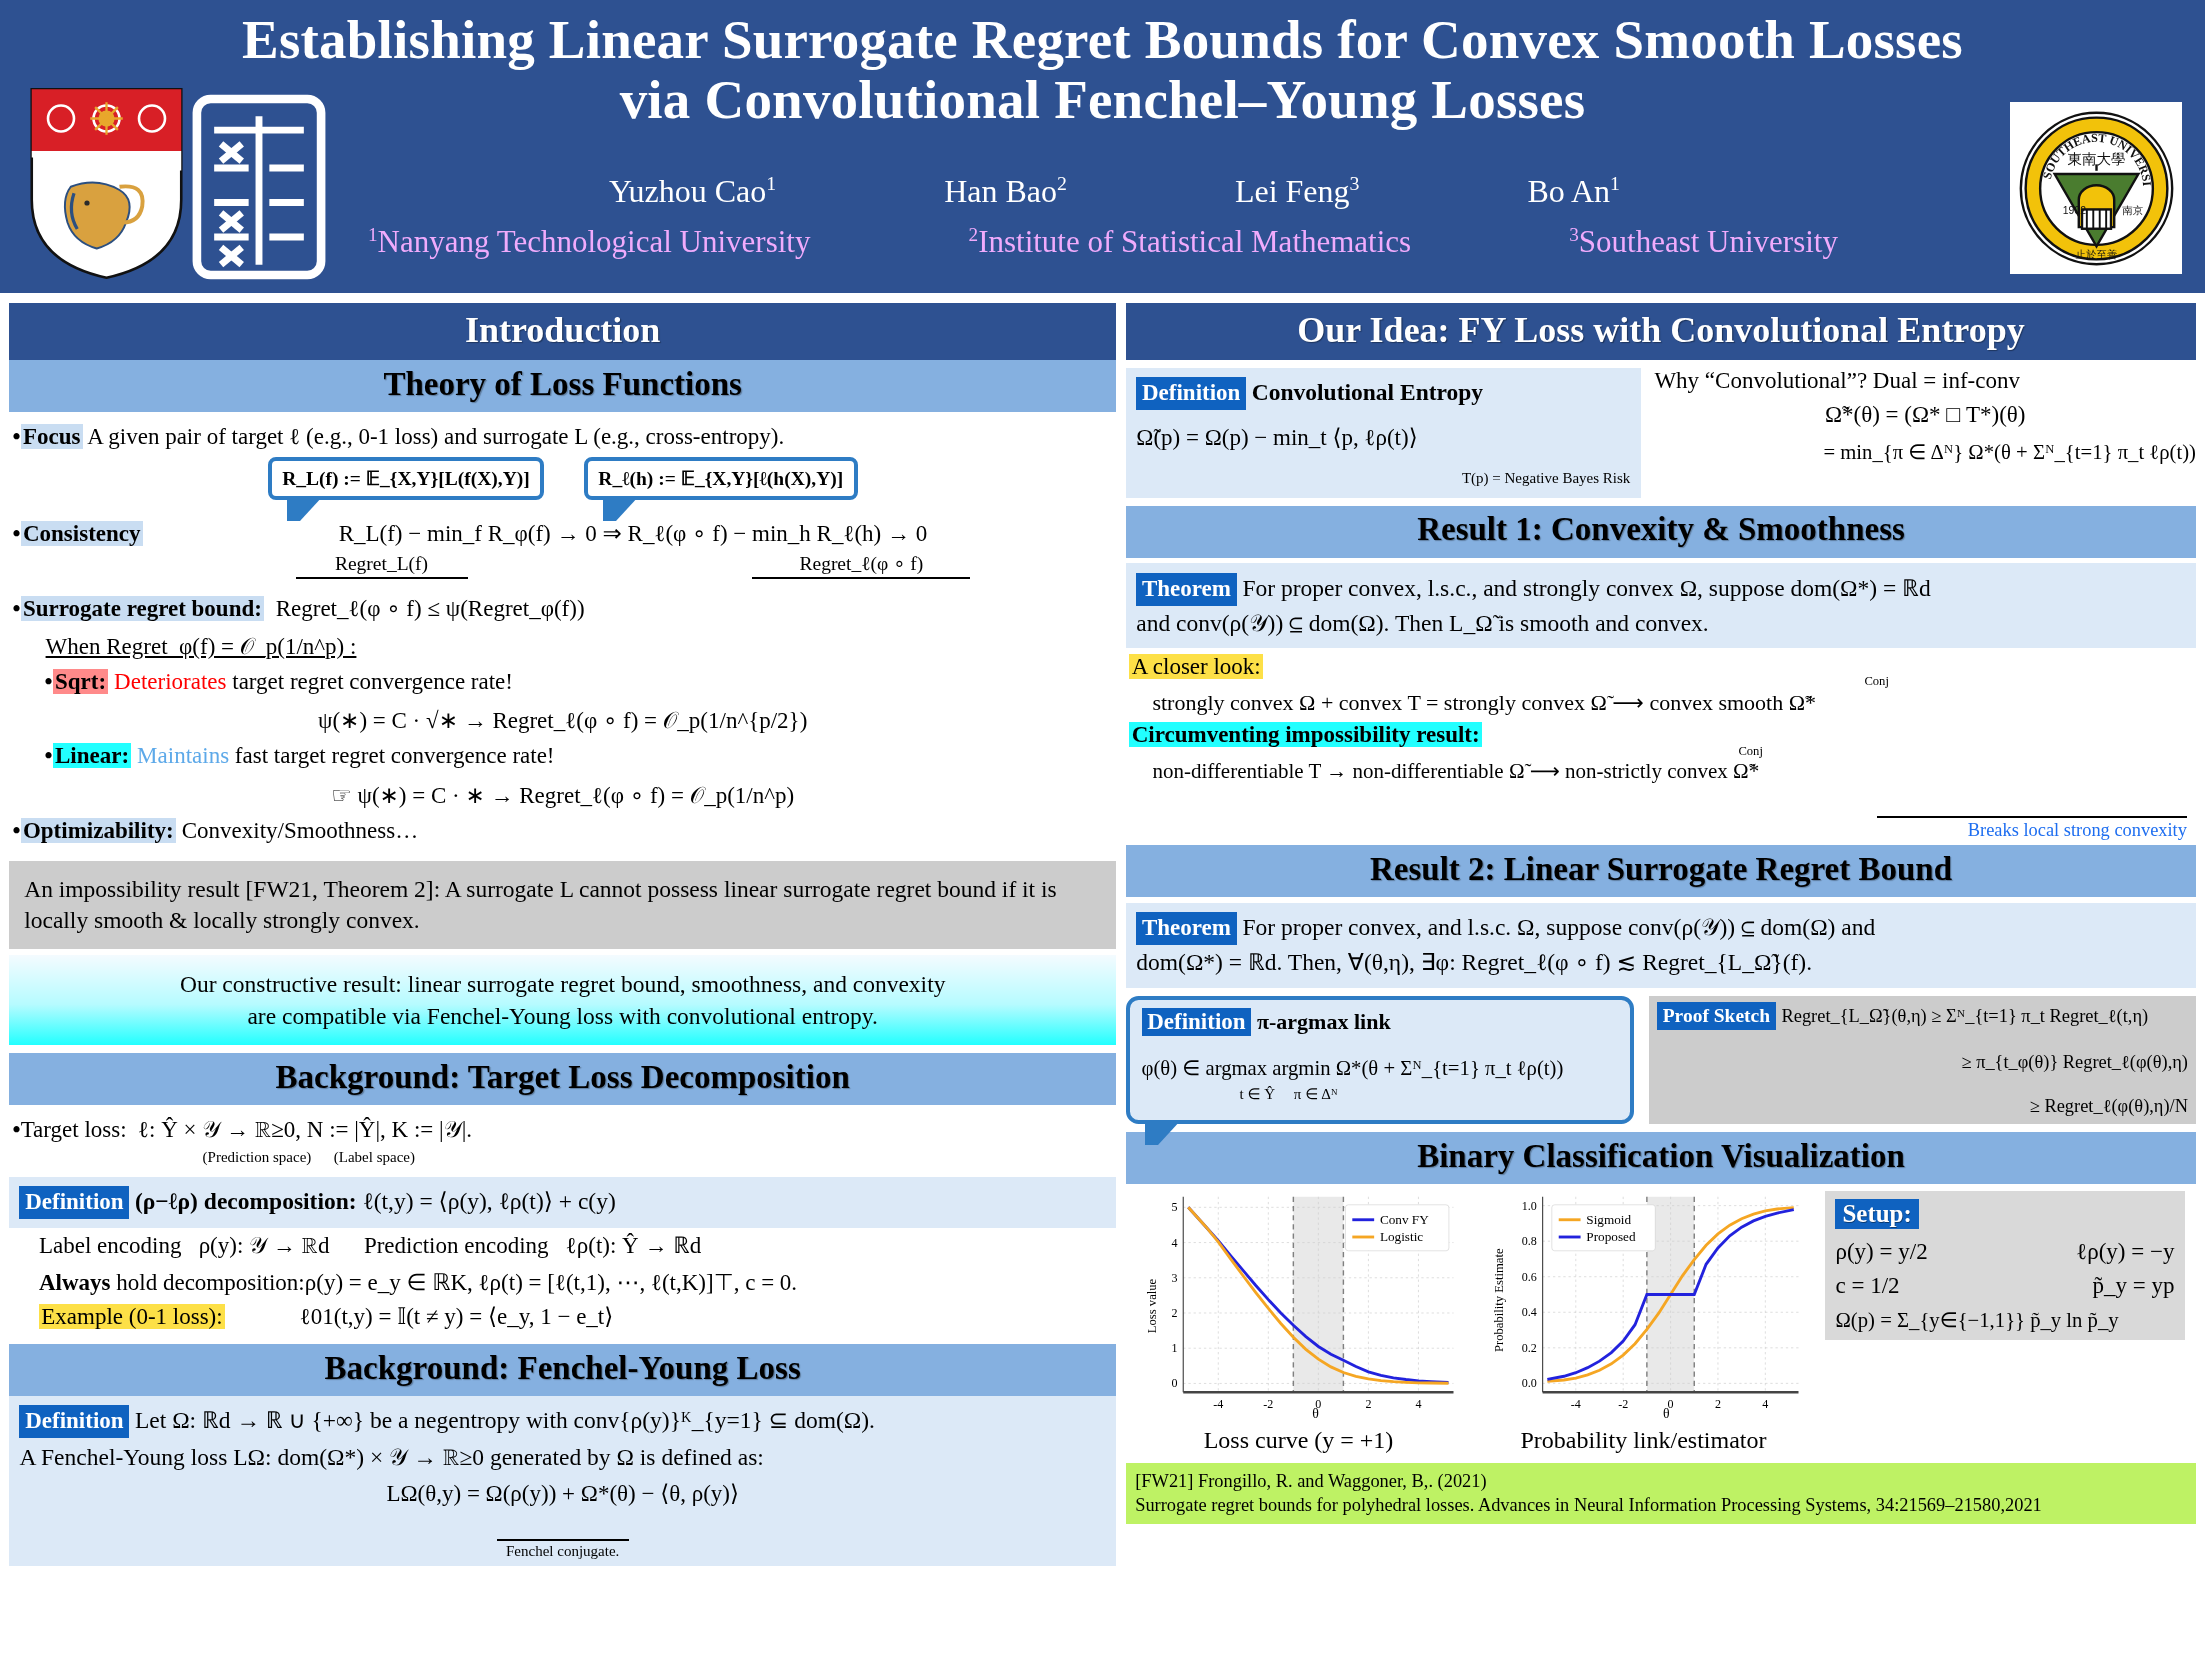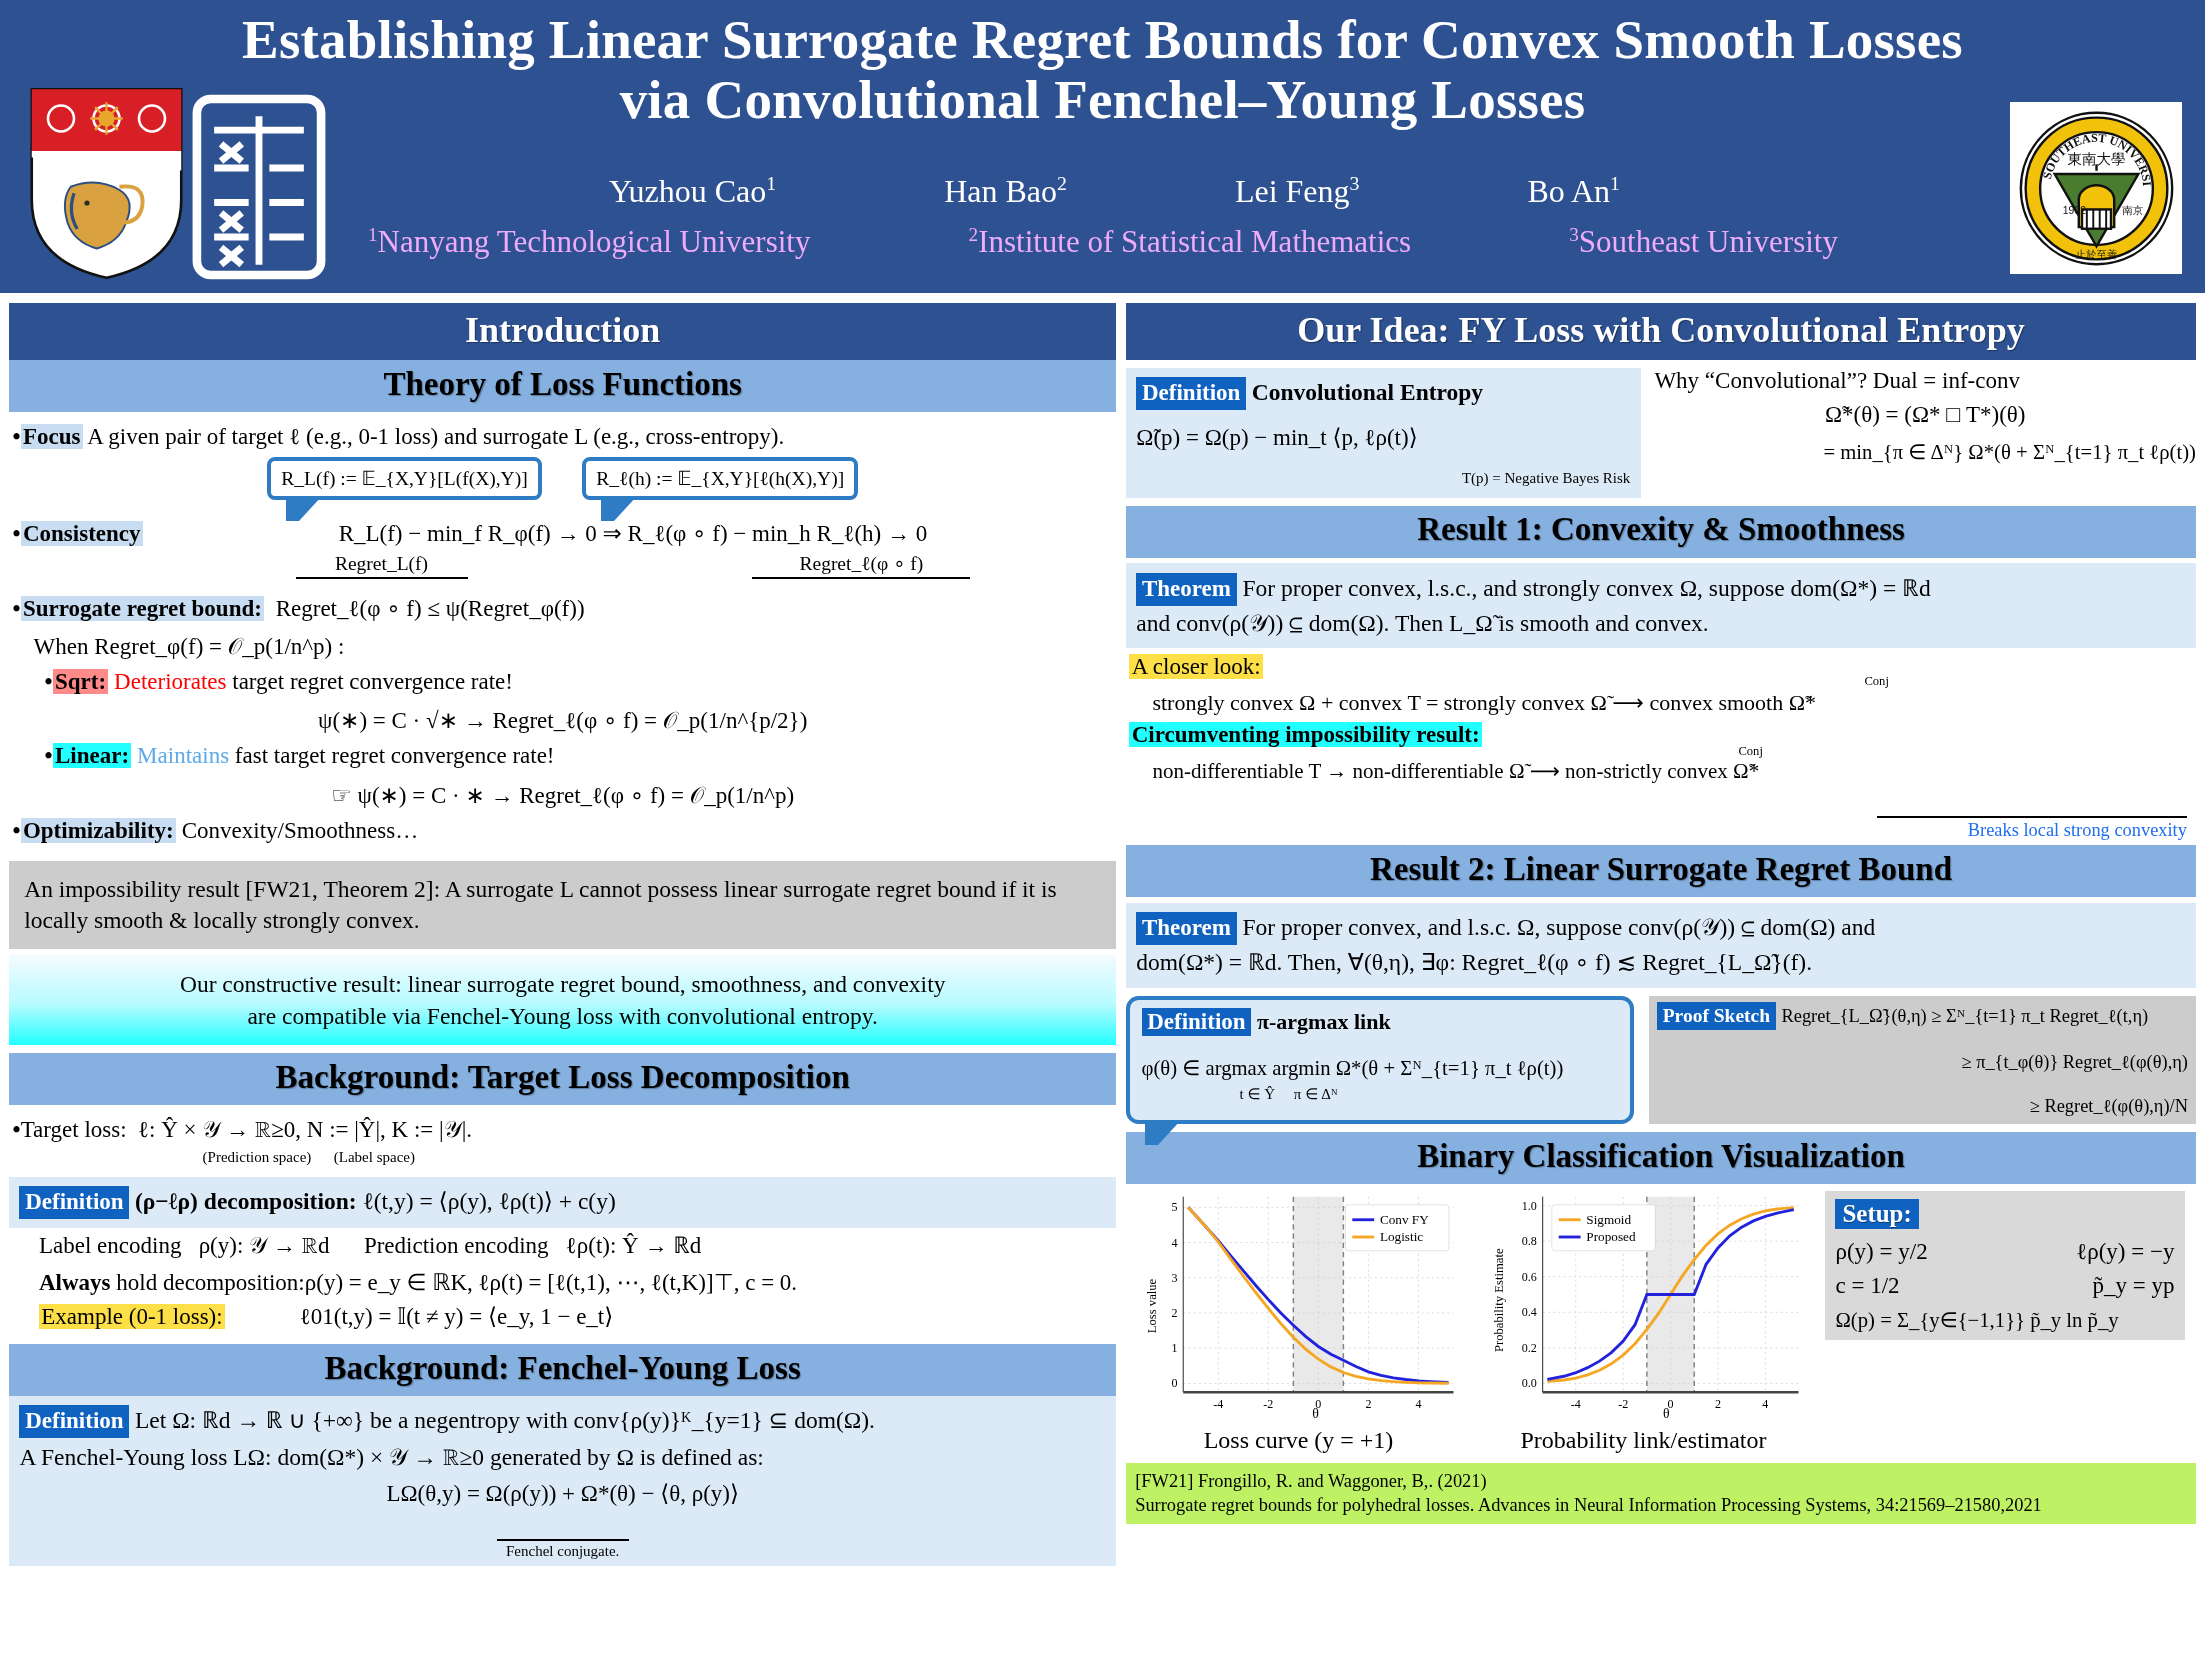--- a/index.html
+++ b/index.html
@@ -42,21 +42,21 @@
   .blue-t{color:#5da9e9;}
   .link-blue{color:#1e6ef0;}
   b{font-weight:bold;}
 
   .eq{text-align:center;font-size:23px;margin:9.2px 0 4.6px;}
   .eq-l{font-size:23px;margin:8px 0 4.6px;}
   .small{font-size:15px;}
   .tiny{font-size:12.6px;}
 
   
-  .bubble-row{display:flex;justify-content:center;gap:40px;margin-top:4.6px;}
+  .bubble-row{display:flex;justify-content:center;gap:40px;margin-top:4.6px;font-weight:bold;}
   .bubble{position:relative;border:4px solid #2e7cc4;border-radius:8px;background:#fff;
           padding:4.6px 10.3px;font-size:19.5px;}
   .bubble::after{content:"";position:absolute;left:15px;bottom:-25px;width:0;height:0;
           border-left:13.8px solid #2e7cc4;border-top:25px solid #2e7cc4;border-right:23px solid transparent;}
 
   .grey-box{background:#cccccc;padding:12.6px 15px;font-size:23.5px;line-height:1.34;margin-top:9.2px;}
   .cyan-box{background:linear-gradient(#f4fbff 0%,#b6fbff 55%,#22ffff 100%);
             padding:12.6px 15px;font-size:23.5px;line-height:1.38;text-align:center;margin-top:5.7px;}
   .lblue-box{background:#dce9f7;padding:9.2px 10.3px;font-size:23.5px;line-height:1.34;margin-top:5.7px;}
   .defn{background:#0f62c0;color:#fff;font-weight:bold;padding:1.1px 5.7px;margin-right:5.7px;
@@ -186,21 +186,21 @@
           <div style="font-size:23px;">R_L(f) − min_f R_φ(f) → 0 ⇒ R_ℓ(φ ∘ f) − min_h R_ℓ(h) → 0</div>
           <div style="display:flex;justify-content:space-around;font-size:19.5px;margin-top:1.1px;">
             <span class="ul-brace" style="width:172px;">Regret_L(f)</span>
             <span class="ul-brace" style="width:218px;">Regret_ℓ(φ ∘ f)</span>
           </div>
         </div>
       </div>
 
       <span class="bullet" style="margin-top:15px;"><span class="hl-blue">Surrogate regret bound:</span>&nbsp;&nbsp;<span>Regret_ℓ(φ ∘ f) ≤ ψ(Regret_φ(f))</span></span>
 
-      <div class="eq-l" style="margin-left:21px;">When  Regret_φ(f) = 𝒪_p(1/n^p) :</div>
+      <div class="eq-l" style="margin-left:33px;text-decoration:underline;">When  Regret_φ(f) = 𝒪_p(1/n^p) :</div>
 
       <div style="margin-left:32px;">
         <span class="bullet" style="margin:3.4px 0;"><span class="hl-red">Sqrt:</span>&nbsp;<span class="red-t">Deteriorates</span><span> target regret convergence rate!</span></span>
       </div>
       <div class="eq">ψ(∗) = C · √∗ → Regret_ℓ(φ ∘ f) = 𝒪_p(1/n^{p/2})</div>
 
       <div style="margin-left:32px;">
         <span class="bullet" style="margin:3.4px 0;"><span class="hl-cyan">Linear:</span>&nbsp;<span class="blue-t">Maintains</span><span> fast target regret convergence rate!</span></span>
       </div>
       <div class="eq">

